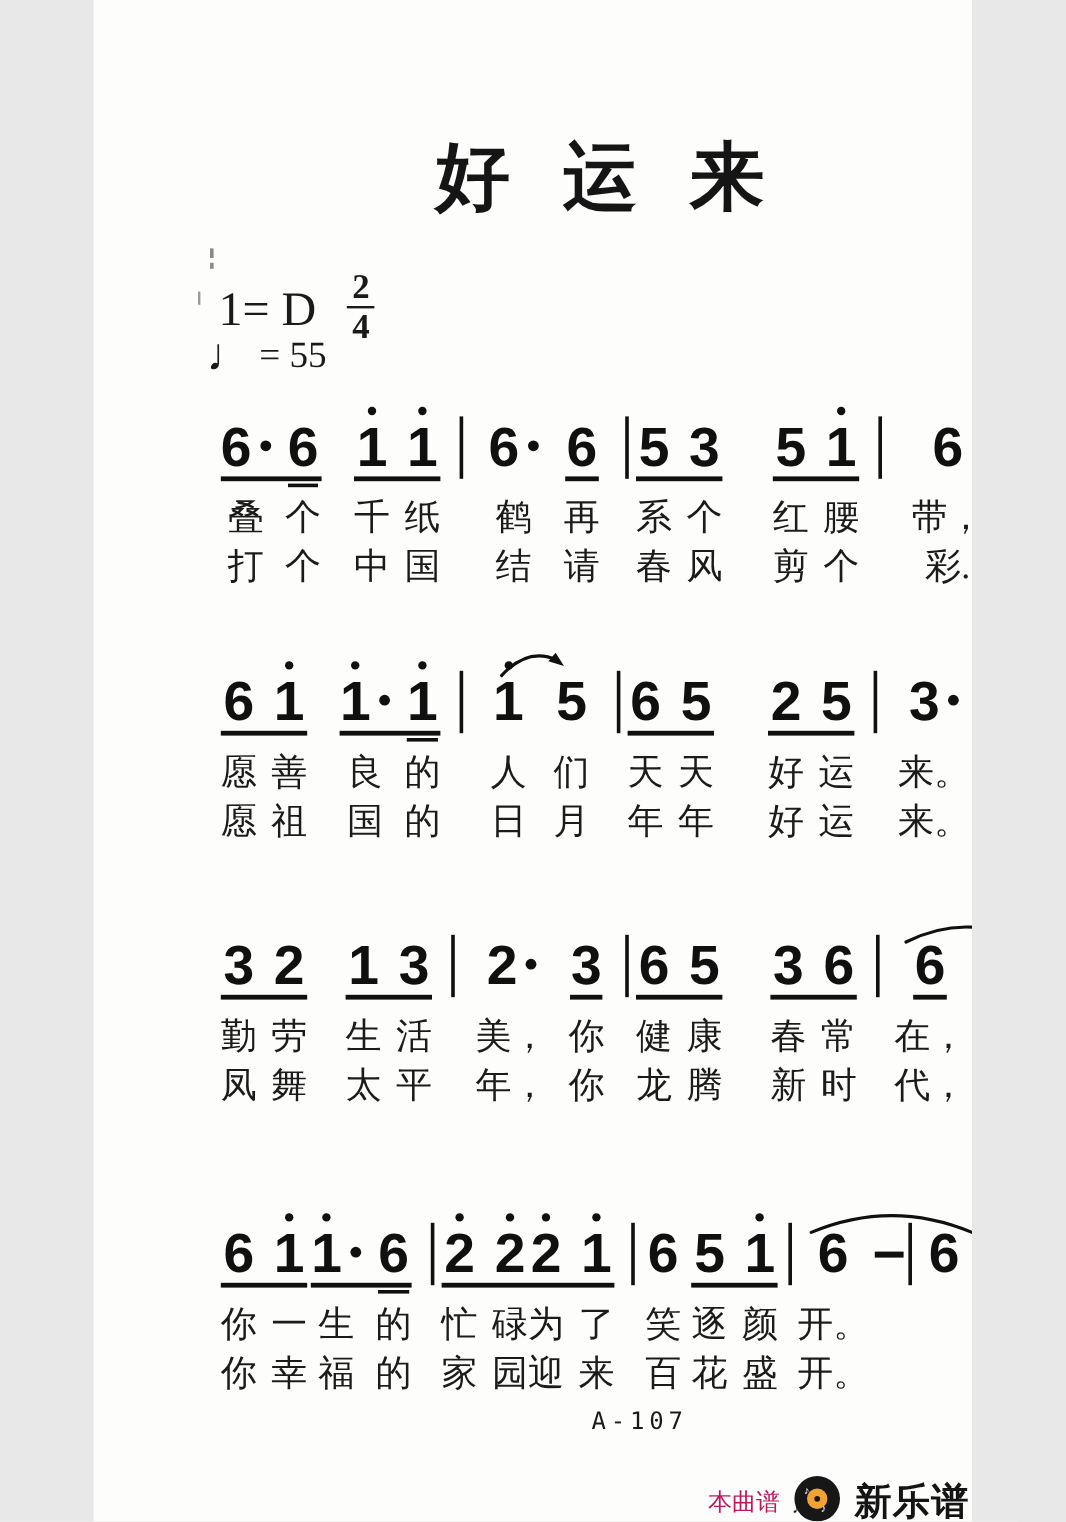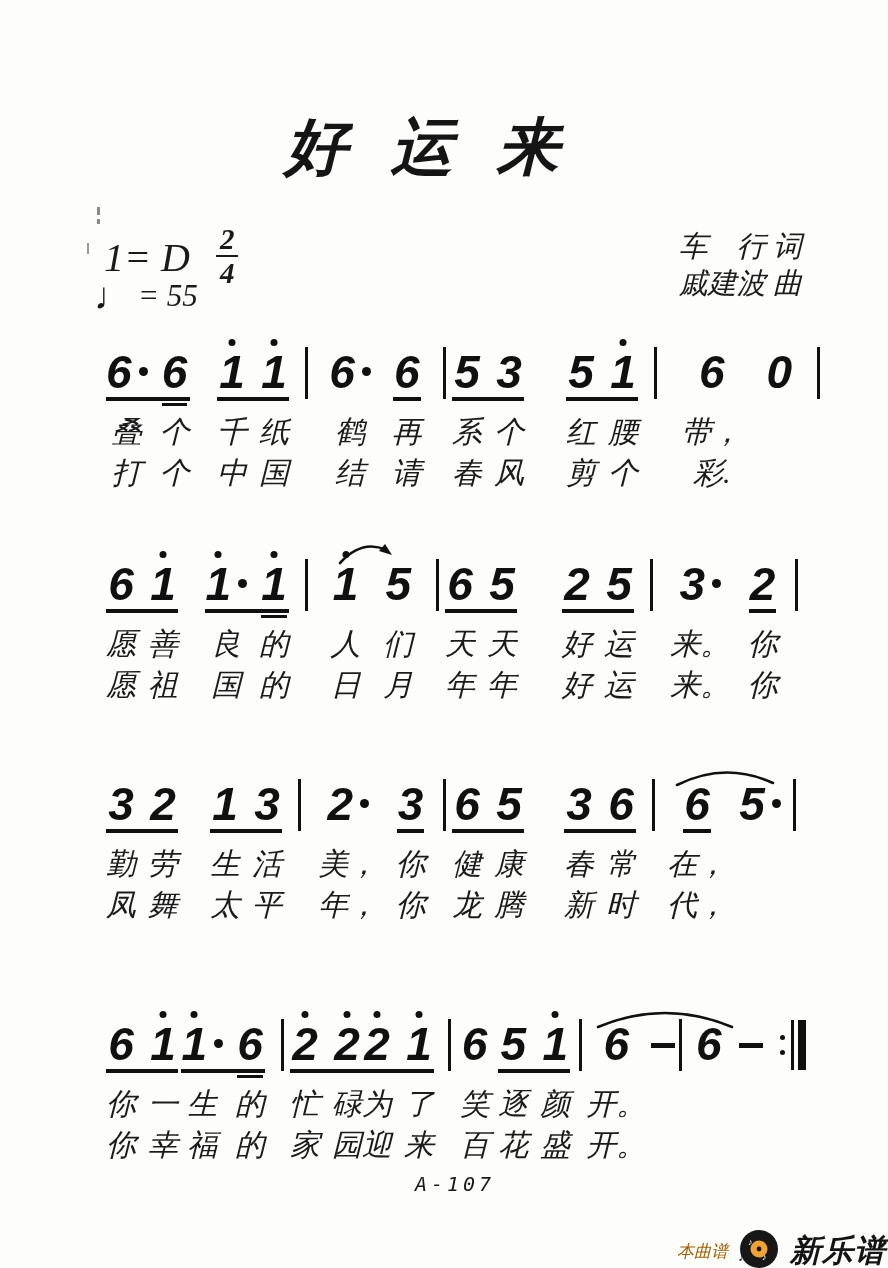--- a/index.html
+++ b/index.html
@@ -1,20 +1,19 @@
 <!DOCTYPE html>
 <html><head>
 <meta charset="utf-8">
 <style>
   html,body{margin:0;padding:0;background:#e8e8e8;}
   .page{
-    position:relative; width:888px; height:1268px; margin:0 auto;
+    position:relative; width:732px; height:1268px; margin:0 auto;
     background:#fdfdfc; overflow:hidden; color:#141414;
     font-family:"Liberation Sans","DejaVu Sans",sans-serif;
-    font-style:italic;
   }
   
   .title{
     position:absolute; top:112px; left:0; width:888px; text-align:center;
     font-size:62px; font-weight:700; letter-spacing:44px; line-height:70px;
     font-family:"DejaVu Sans",sans-serif; color:#151515; white-space:nowrap;
   }
   .meta-key{
     position:absolute; top:226px; left:104px; font-family:"Liberation Serif",serif;
     font-size:40px; line-height:46px; color:#1a1a1a; display:flex; align-items:center;
@@ -70,21 +69,21 @@
   .rthin{width:3px; height:50px; background:#101010;}
   .rthick{width:8px; height:50px; background:#101010;}
   .arc{position:absolute; overflow:visible;}
   
   .footer{
     position:absolute; top:1172px; left:0; width:860px; text-align:center;
     font-family:"DejaVu Sans Mono","Liberation Mono",monospace;
     font-size:20px; letter-spacing:4px; color:#1a1a1a;margin-left:25px;
   }
   .wm{position:absolute; top:1226px; right:2px; display:flex; align-items:center; gap:8px;}
-  .wm-prefix{color:#a16207; font-size:17px;}
+  .wm-prefix{color:#be185d; font-size:20px;}
   .wm-brand{font-size:31px; font-weight:700; color:#141414; letter-spacing:1px;
     font-family:"DejaVu Sans",sans-serif;}
 </style>
 </head>
 <body>
 
 <div class="page">
 
   <div class="title">好运来</div>
 
@@ -98,24 +97,20 @@
       <span class="num">2</span>
       <span class="den">4</span>
     </span>
   </div>
 
   <div class="tempo">
     <span class="tnote">♩</span>
     <span>= 55</span>
   </div>
 
-  <div class="credits">
-    <div>车　行 词</div>
-    <div>戚建波 曲</div>
-  </div>
 
   <div id="score">
       <div class="system" style="top: 350px;">
         <div class="measure" style="width: 205px;">
           <div class="grp">
             <div class="col">
               <div class="note">
                 <span class="dgt">6</span>
                 <div class="dotafter"></div>
               </div>

